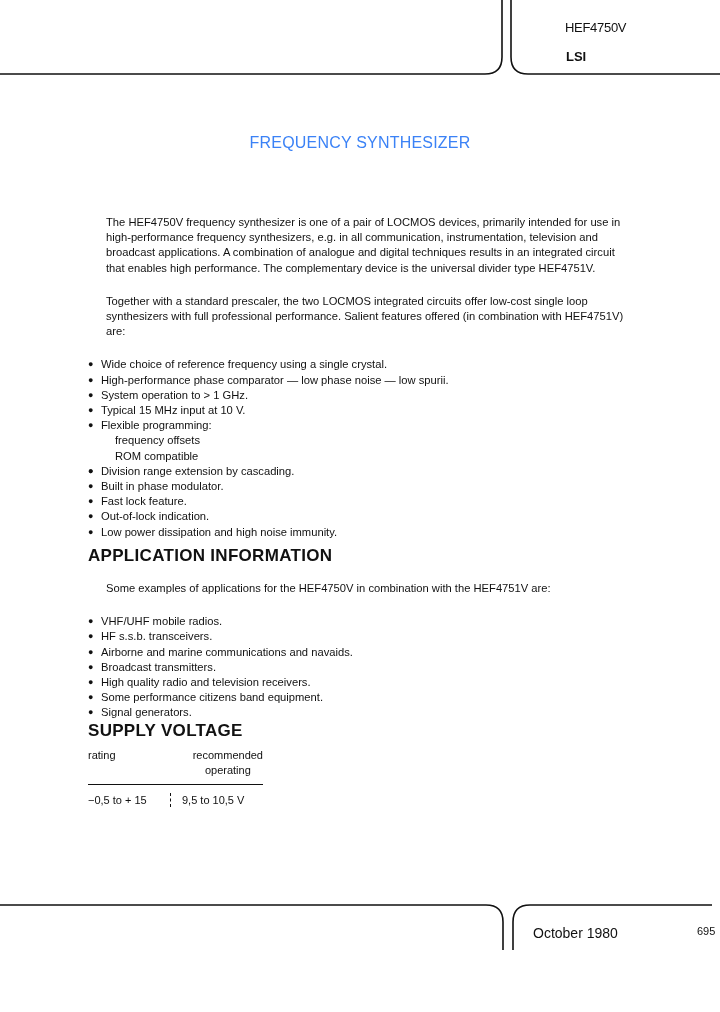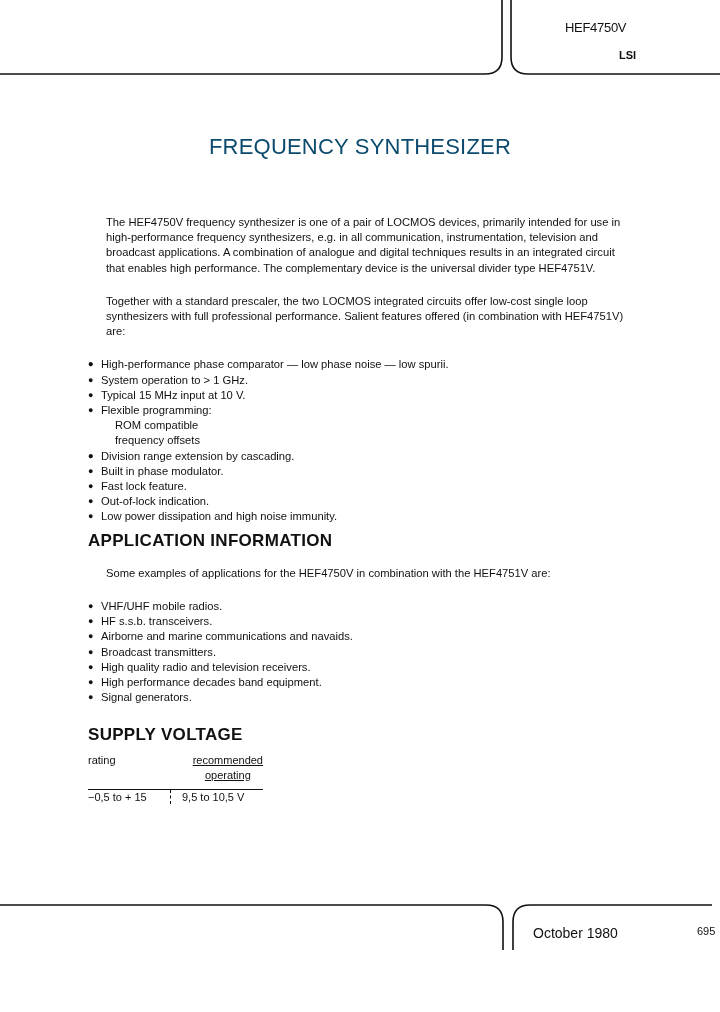--- a/index.html
+++ b/index.html
@@ -1,34 +1,34 @@
 <!DOCTYPE html>
 <html><head>
 <meta charset="utf-8">
 <style>
   html, body { margin: 0; padding: 0; background: #ffffff; }
   body { width: 720px; height: 1012px; position: relative; overflow: hidden; color: #111; font-family: "Liberation Sans", sans-serif; }
   .frame { position: absolute; left: 0; top: 0; }
   .hdr-title { position: absolute; left: 565px; top: 20px; font-size: 13px; letter-spacing: -0.3px; color: #111; }
-  .hdr-sub { position: absolute; left: 619px; top: 49px; font-size: 11px; font-weight: bold; color: #111; }
-  .doc-title { position: absolute; left: 0; width: 720px; top: 134px; text-align: center; font-size: 22px; letter-spacing: 0.2px; color: #0c4a6e; }
+  .hdr-sub { position: absolute; left: 566px; top: 49px; font-size: 13px; font-weight: bold; color: #111; }
+  .doc-title { position: absolute; left: 0; width: 720px; top: 134px; text-align: center; font-size: 16px; letter-spacing: 0.2px; color: #3b82f6; }
   .body { position: absolute; left: 88px; top: 197px; width: 560px; font-size: 11.2px; line-height: 15.2px; color: #111; }
   p { margin: 18px; }
   .p2 { margin-top: 6px; }
   ul { list-style: none; margin: 5px 0 0 0; padding: 0; }
   li { position: relative; padding-left: 13px; }
   li .bullet { position: absolute; left: 0; top: 0; font-size: 9px; }
   .sub { padding-left: 27px; }
   h2 { font-size: 17px; font-weight: bold; margin: 8px 0 3px 0; letter-spacing: 0.3px; }
-  .h2b { margin-top: 22px; }
+  .h2b { margin-top: 2px; }
   .supply { margin-top: 10px; position: relative; width: 175px; font-size: 11px; }
   .supply .row1 { display: flex; justify-content: space-between; }
-  .supply .col-r { text-align: center; line-height: 15px; text-decoration: underline; }
+  .supply .col-r { text-align: center; line-height: 15px; }
   .supply .rule { border-top: 1px solid #111; margin-top: 6px; width: 175px; }
-  .supply .row2 { display: flex; margin-top: 0; align-items: center; }
+  .supply .row2 { display: flex; margin-top: 8px; align-items: center; }
   .supply .v1 { width: 82px; }
   .supply .sep { width: 1px; height: 14px; border-left: 1px dashed #111; margin-right: 10px; }
   .ftr-date { position: absolute; left: 533px; top: 925px; font-size: 14px; }
   .ftr-page { position: absolute; left: 653px; top: 925px; font-size: 11px; margin-left: 44px; }
 </style>
 </head>
 <body>
 
 <svg class="frame" width="720" height="1012" viewBox="0 0 720 1012">
   <g fill="none" stroke="#111" stroke-width="1.6">
@@ -46,44 +46,44 @@
 <div class="hdr-title">HEF4750V</div>
 <div class="hdr-sub">LSI</div>
 
 <div class="doc-title">FREQUENCY SYNTHESIZER</div>
 
 <div class="body">
   <p>The HEF4750V frequency synthesizer is one of a pair of LOCMOS devices, primarily intended for use in high-performance frequency synthesizers, e.g. in all communication, instrumentation, television and broadcast applications. A combination of analogue and digital techniques results in an integrated circuit that enables high performance. The complementary device is the universal divider type HEF4751V.</p>
   <p class="p2">Together with a standard prescaler, the two LOCMOS integrated circuits offer low-cost single loop synthesizers with full professional performance. Salient features offered (in combination with HEF4751V) are:</p>
 
   <ul>
-    <li><span class="bullet">●</span></li>
+    <li><span class="bullet">●</span><span>Wide choice of reference frequency using a single crystal.</span></li>
     <li><span class="bullet">●</span><span>High-performance phase comparator — low phase noise — low spurii.</span></li>
     <li><span class="bullet">●</span><span>System operation to &gt; 1 GHz.</span></li>
     <li><span class="bullet">●</span><span>Typical 15 MHz input at 10 V.</span></li>
     <li><span class="bullet">●</span><span>Flexible programming:</span></li>
+    <li class="sub">frequency offsets</li>
     <li class="sub">ROM compatible</li>
-    <li class="sub">frequency offsets</li>
     <li><span class="bullet">●</span></li>
     <li><span class="bullet">●</span><span>Division range extension by cascading.</span></li>
     <li><span class="bullet">●</span><span>Built in phase modulator.</span></li>
     <li><span class="bullet">●</span><span>Fast lock feature.</span></li>
     <li><span class="bullet">●</span><span>Out-of-lock indication.</span></li>
     <li><span class="bullet">●</span><span>Low power dissipation and high noise immunity.</span></li>
   </ul>
 
   <h2>APPLICATION INFORMATION</h2>
   <p>Some examples of applications for the HEF4750V in combination with the HEF4751V are:</p>
   <ul>
     <li><span class="bullet">●</span><span>VHF/UHF mobile radios.</span></li>
     <li><span class="bullet">●</span><span>HF s.s.b. transceivers.</span></li>
     <li><span class="bullet">●</span><span>Airborne and marine communications and navaids.</span></li>
     <li><span class="bullet">●</span><span>Broadcast transmitters.</span></li>
     <li><span class="bullet">●</span><span>High quality radio and television receivers.</span></li>
-    <li><span class="bullet">●</span><span>High performance decades band equipment.</span></li>
+    <li><span class="bullet">●</span><span>Some performance citizens band equipment.</span></li>
     <li><span class="bullet">●</span><span>Signal generators.</span></li>
   </ul>
 
   <h2 class="h2b">SUPPLY VOLTAGE</h2>
   <div class="supply">
     <div class="row1">
       <span>rating</span>
       <span class="col-r">
         <span>recommended</span><br>
         <span>operating</span>

